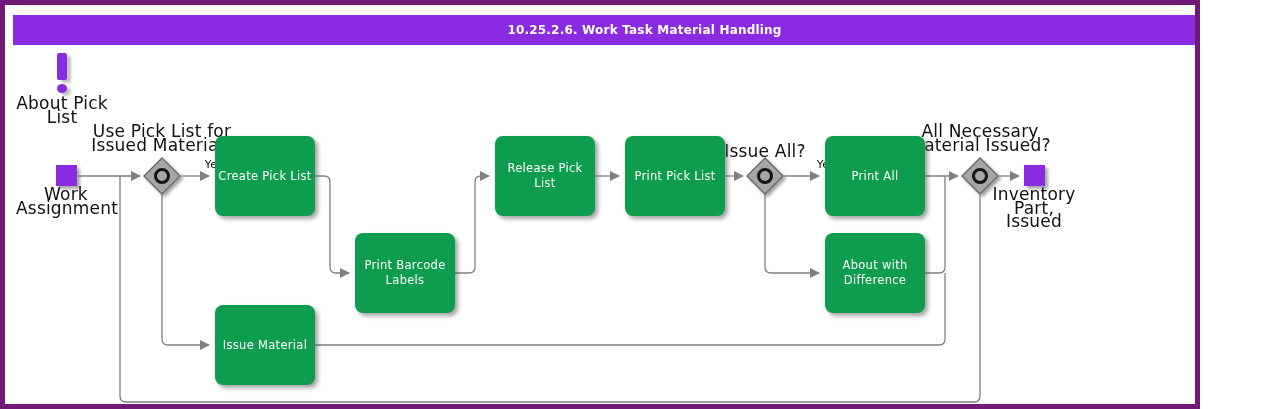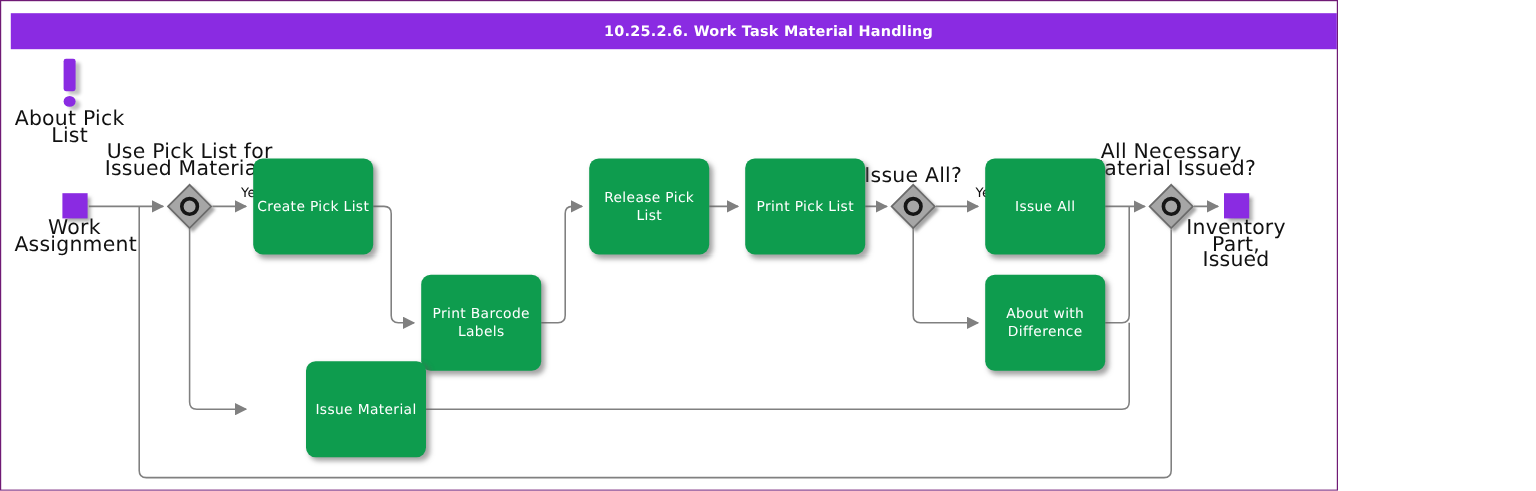--- a/index.html
+++ b/index.html
@@ -6,22 +6,22 @@
     --purple:#8A2BE2;
     --green:#0E9C4E;
     --line:#808080;
     --diamond:#A6A6A6;
     --diamond-border:#6b6b6b;
   }
   *{box-sizing:border-box;margin:0;padding:0;}
   html,body{background:#fff;}
   body{font-family:"DejaVu Sans","Liberation Sans",sans-serif;}
   .stage{
-    position:relative;width:1115px;height:409px;background:#fff;overflow:hidden;
-    border:1px solid #701a75;
+    position:relative;width:1200px;height:409px;background:#fff;overflow:hidden;
+    border:5px solid #701a75;
   }
   .banner{
     position:absolute;left:8px;top:10px;width:1263px;height:30px;
     background:var(--purple);color:#fff;display:flex;align-items:center;justify-content:center;
     font-size:12px;font-weight:bold;letter-spacing:.2px;
   }
   svg.wires{position:absolute;left:0;top:0;width:1280px;height:409px;}
   svg.wires path.wire{fill:none;stroke:var(--line);stroke-width:1.3;}
   .task{
     position:absolute;width:100px;height:80px;background:var(--green);
@@ -140,23 +140,23 @@
     <span>Print Barcode
 Labels</span>
   </div>
   <div class="task" style="left:490px;top:131px;">
     <span>Release Pick List</span>
   </div>
   <div class="task" style="left:620px;top:131px;">
     <span>Print Pick List</span>
   </div>
   <div class="task" style="left:820px;top:131px;">
-    <span>Issue All</span>
+    <span>Print All</span>
   </div>
   <div class="task" style="left:820px;top:228px;">
     <span>About with
 Difference</span>
   </div>
-  <div class="task" style="left:210px;top:300px;margin-left:44px;">
+  <div class="task" style="left:210px;top:300px;">
     <span>Issue Material</span>
   </div>
 
 </div>
 
 </body></html>

